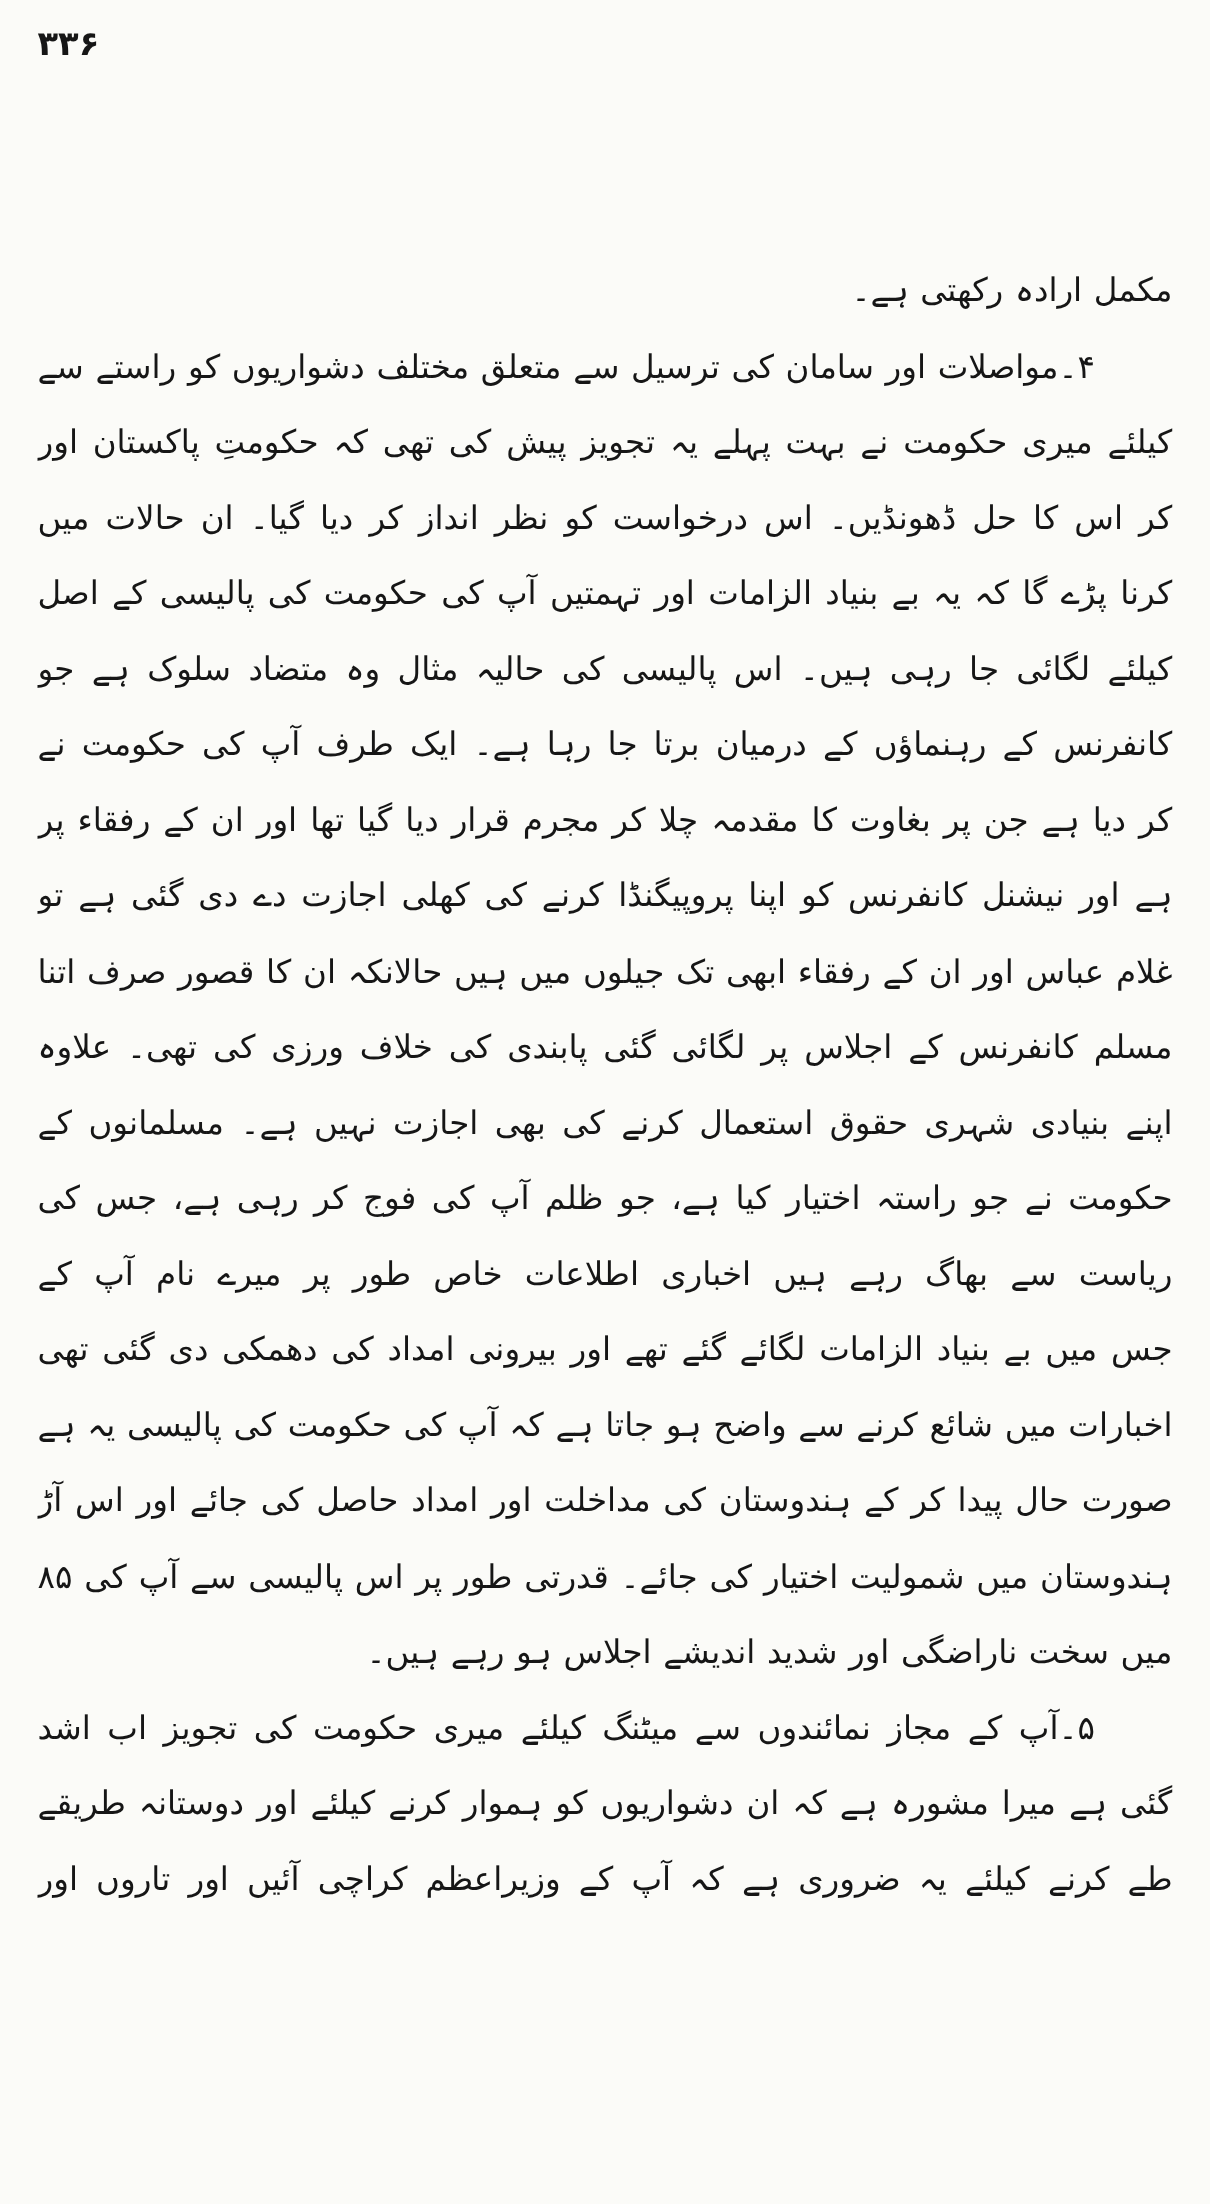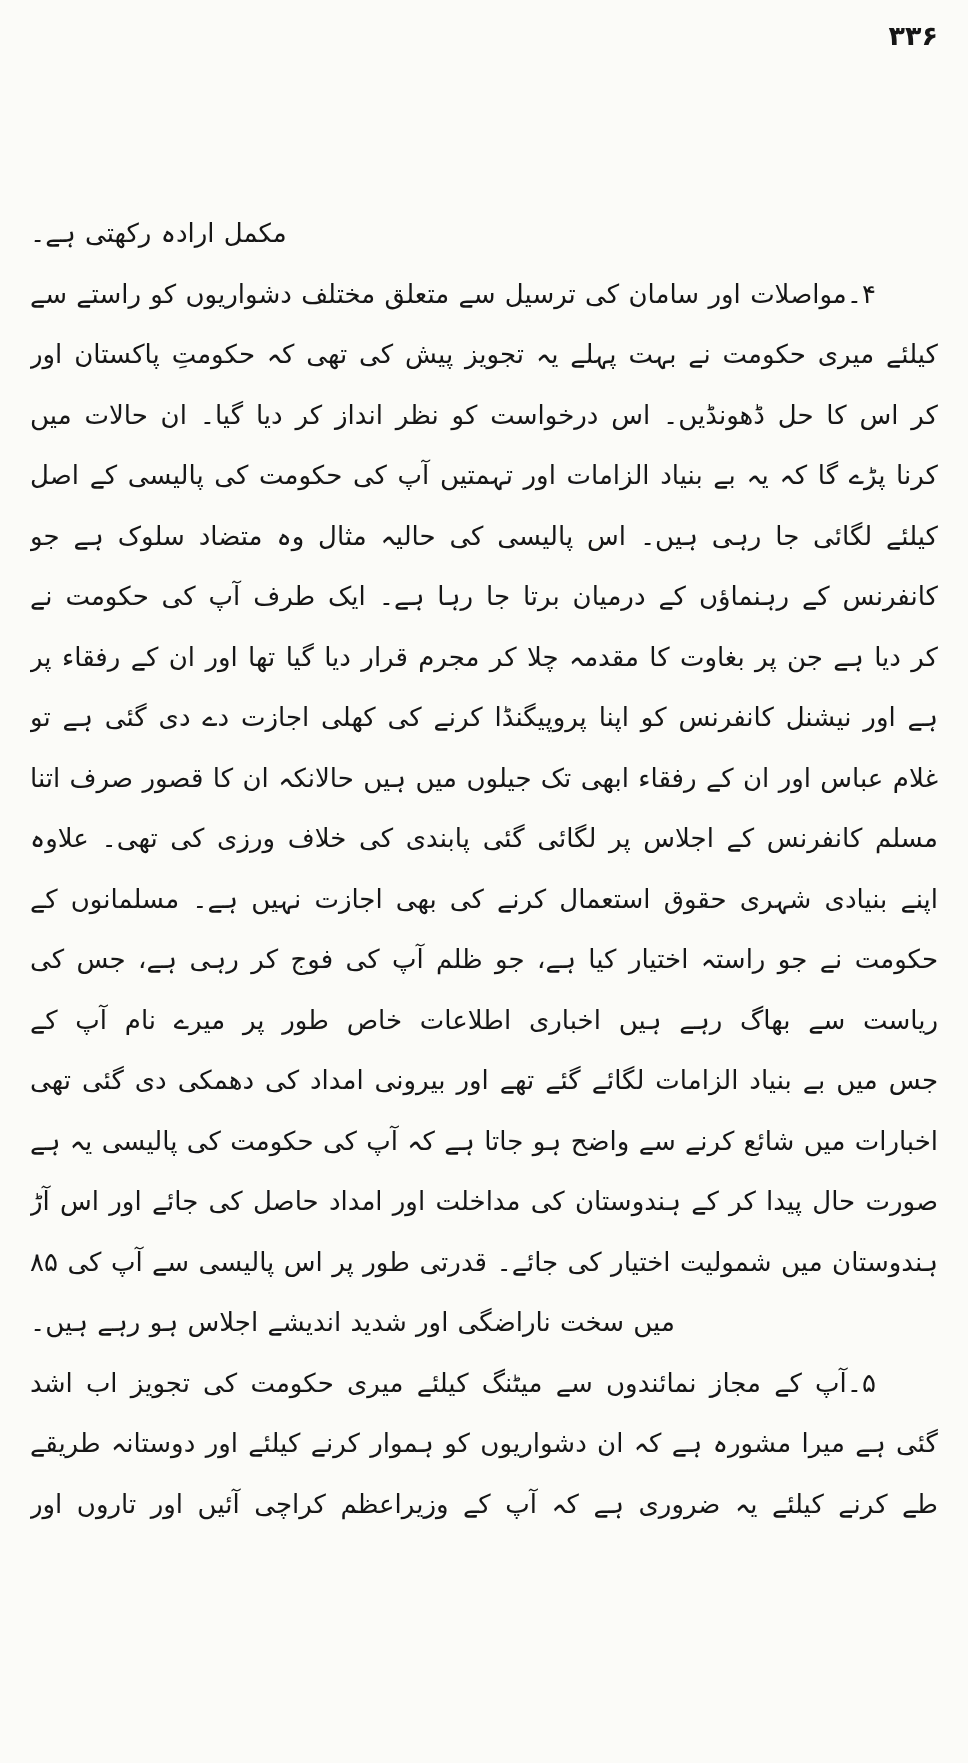--- a/index.html
+++ b/index.html
@@ -15,21 +15,21 @@
     overflow: hidden;
     position: relative;
   }
   .page {
     position: absolute;
     inset: 0;
     box-sizing: border-box;
     padding: 16px 30px 0 30px;
   }
   .page-number {
-    text-align: right;
+    text-align: left;
     direction: rtl;
     font-size: 27px;
     font-weight: bold;
     letter-spacing: 2px;
     margin-top: 4px;
   }
   .text-block {
     margin-top: 152px;
     direction: rtl;
   }
@@ -52,21 +52,21 @@
   }
   
   .line.opening {
     white-space: normal;
     padding-right: 62px;
     text-align: justify;
     text-align-last: justify;
   }
   
   .line.partial {
-    text-align: left;
+    text-align: right;
   }
 </style>
 </head>
 <body>
 
 <div class="page">
 
   <div class="page-number">۳۳۶</div>
 
   <div class="text-block">

